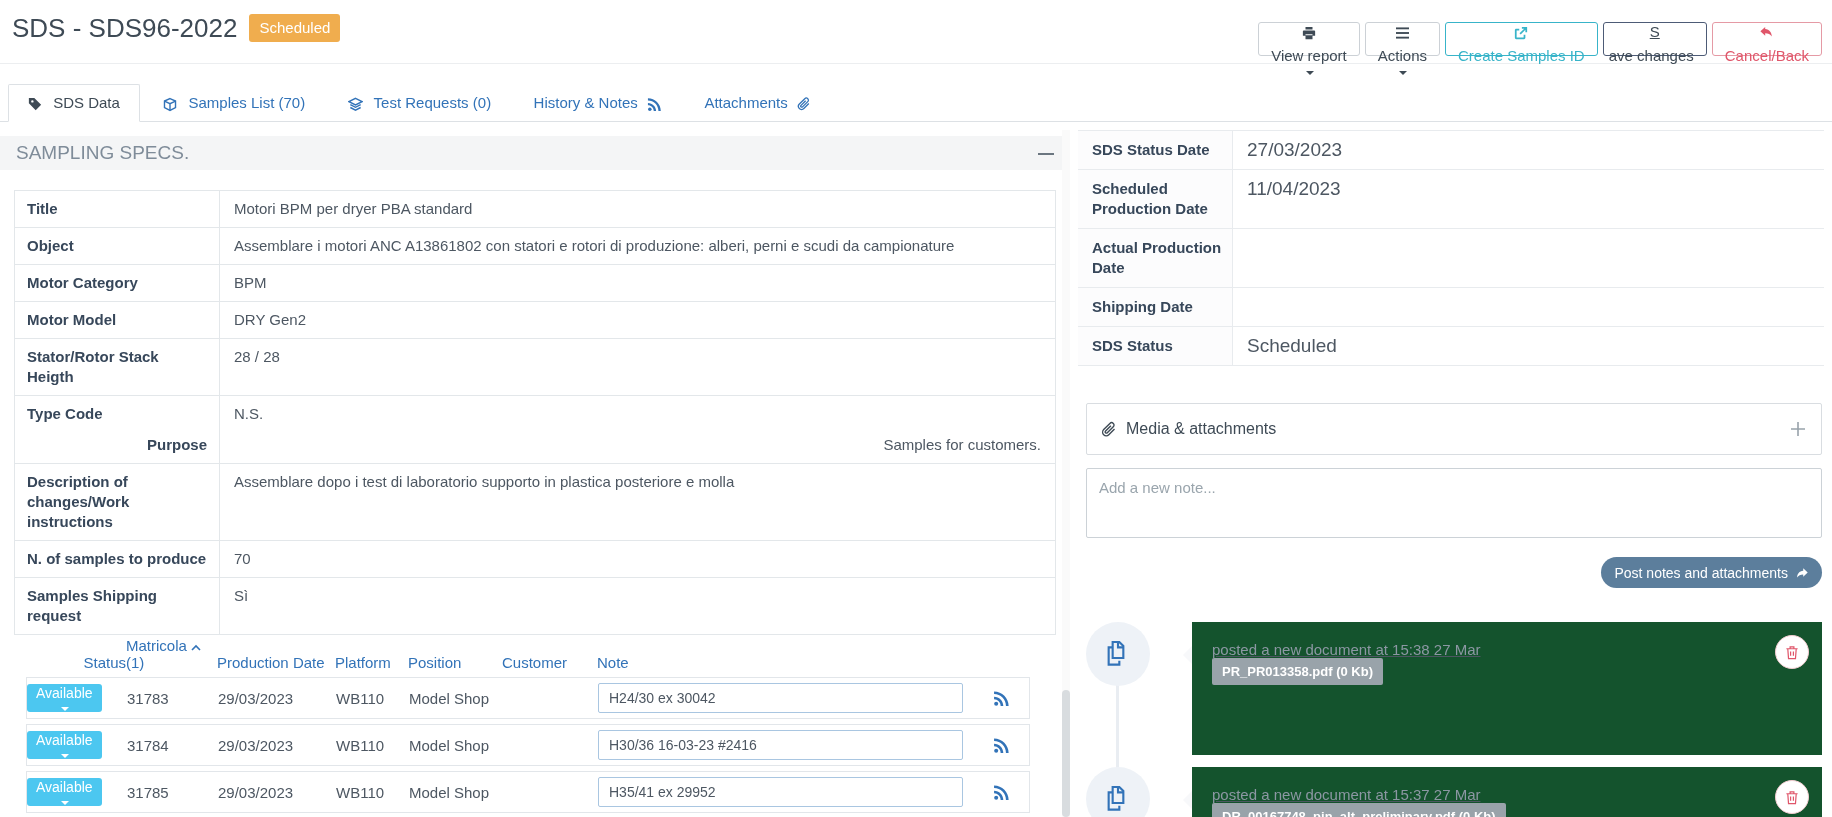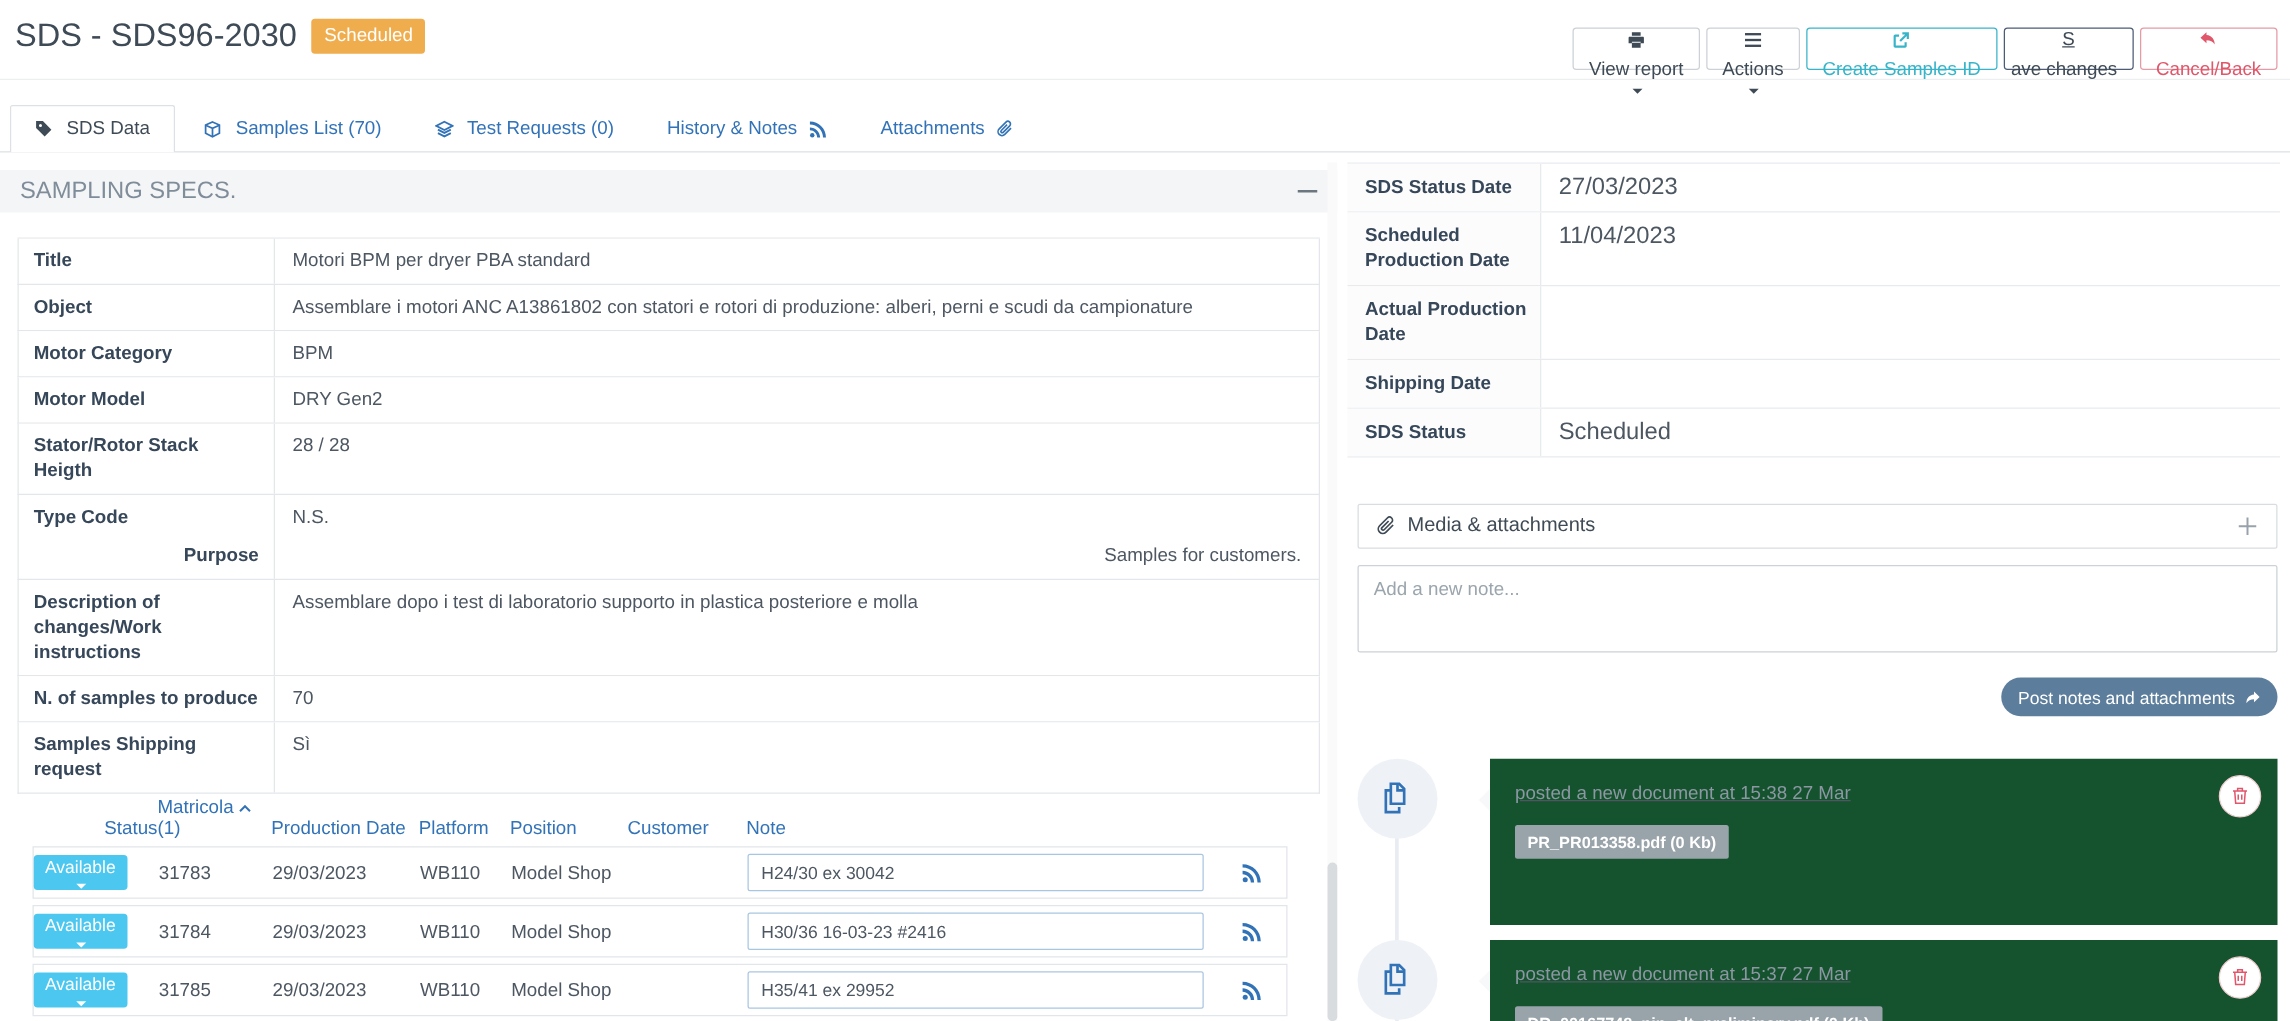--- a/index.html
+++ b/index.html
@@ -65,51 +65,51 @@
 
   
   .right-panel { position:absolute; top:130px; left:1078px; width:746px; height:687px; }
   .detail-table { border-top:1px solid #e8ebee; }
   .detail-row { display:flex; border-bottom:1px solid #e8ebee; }
   .detail-label { width:155px; padding:9px 10px 9px 14px; font-weight:700; color:#37475a; font-size:15px;
     border-right:1px solid #e8ebee; line-height:20px; background:#fcfcfd; }
   .detail-value { flex:1; padding:9px 14px; font-size:19px; color:#4d5762; line-height:20px; min-height:38px; }
 
   .media-panel { margin:37px 2px 0 8px; }
-  .media-header { border:1px solid #d9dde1; border-radius:2px; height:36px; padding:0 14px;
+  .media-header { border:1px solid #d9dde1; border-radius:2px; height:52px; padding:0 14px;
     display:flex; align-items:center; justify-content:space-between; }
   .media-title { font-size:16px; color:#3e4a55; display:flex; align-items:center; gap:9px; }
   .plus-btn { color:#98a2ab; cursor:pointer; }
   .note-area { margin-top:13px; width:100%; height:70px; border:1px solid #ccd2d7; border-radius:2px;
     padding:10px 12px; font-size:15px; font-family:"Liberation Sans", sans-serif; color:#8b5cf6; resize:none; }
   .note-area::placeholder { color:#9aa5ad; }
   .post-btn { margin-top:15px; float:right; background:#5c7e9c; color:#fff; border:none; border-radius:16px;
     height:31px; padding:0 13px; font-size:14px; display:inline-flex; align-items:center; gap:7px;
     cursor:pointer; font-family:"Liberation Sans", sans-serif; }
 
   .feed { position:relative; clear:both; padding-top:34px; }
   .feed-line { position:absolute; left:30px; top:40px; bottom:-20px; width:3px; background:#e9edf2; }
   .feed-item { position:relative; display:flex; margin-bottom:12px; }
   .feed-avatar { position:relative; z-index:2; width:64px; height:64px; border-radius:50%; background:#eef2f7;
     display:flex; align-items:center; justify-content:center; color:#3273b8; flex:0 0 64px; }
   .feed-card { position:relative; margin-left:42px; flex:1; background:#14532d; min-height:133px; padding:19px 20px;text-decoration:underline; }
   .feed-card:before { content:""; position:absolute; left:-9px; top:24px; width:0; height:0;
     border-top:9px solid transparent; border-bottom:9px solid transparent; border-right:9px solid #f7f8fa; }
   .feed-text { color:#8c97a3; font-size:15px; }
-  .file-badge { display:inline-block; margin-top:17px; background:#99a3aa; color:#fff; font-weight:700;
+  .file-badge { display:inline-block; background:#99a3aa; color:#fff; font-weight:700;
     font-size:13px; padding:6px 10px; border-radius:2px; cursor:pointer;text-align:center; }
   .trash-btn { position:absolute; right:13px; top:13px; width:34px; height:34px; border-radius:50%;
     background:#fff; border:1px solid #f2ccd0; color:#e0566a; display:flex; align-items:center;
     justify-content:center; cursor:pointer; }
 </style>
 </head>
 <body>
 
 <div class="topbar">
-  <div class="page-title"><span>SDS - SDS96-2030</span><span class="status-pill">Scheduled</span></div>
+  <div class="page-title"><span>SDS - SDS96-2022</span><span class="status-pill">Scheduled</span></div>
 
   <div class="topbar-actions">
     <button class="btn">
       <span><svg width="14" height="14" viewBox="0 0 16 16" fill="#3e4a55">
             <path d="M4 1h8v3H4zM2 5h12c.6 0 1 .4 1 1v5h-3v-1.5H4V11H1V6c0-.6.4-1 1-1zm2 5.5h8V15H4z"></path>
           </svg></span>
       <span>View report</span>
         <span class="caret"></span>
     </button>
     <button class="btn">

